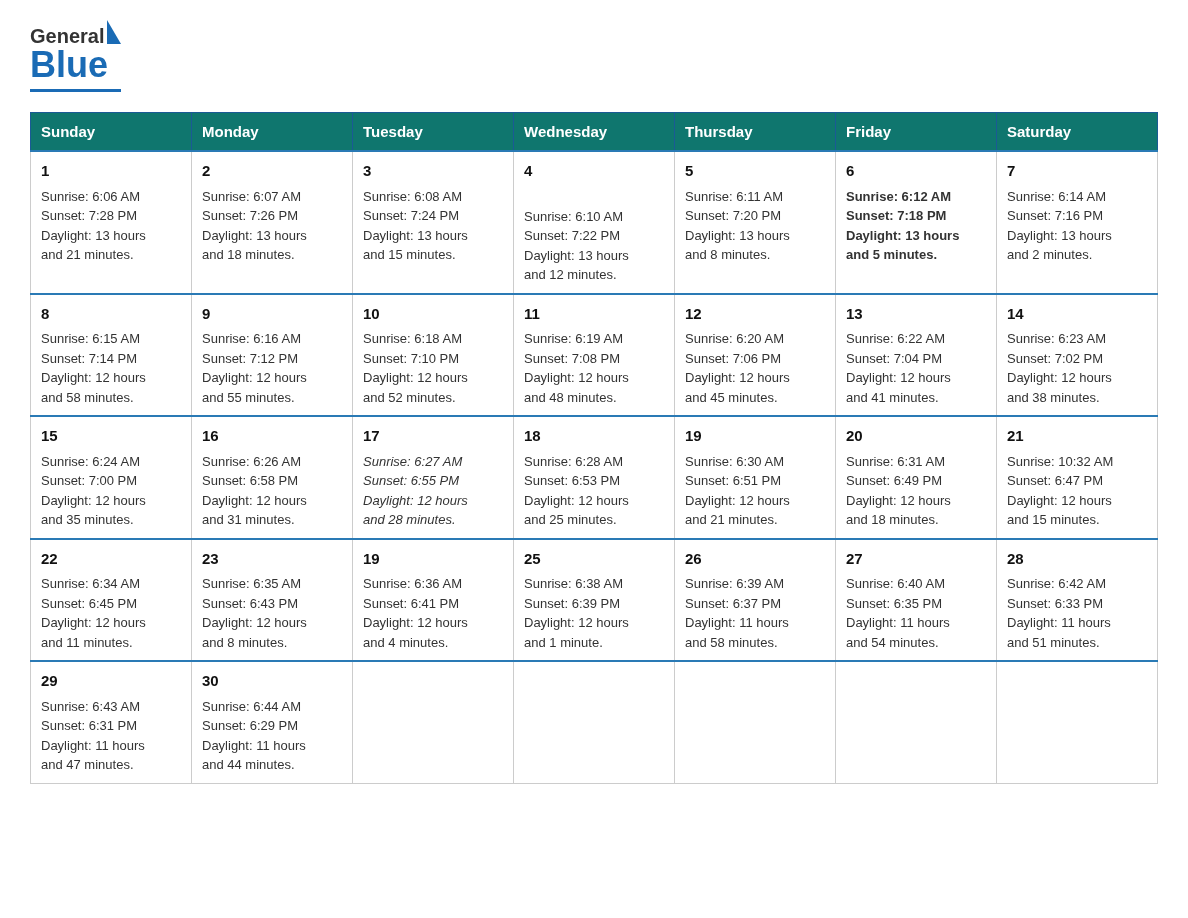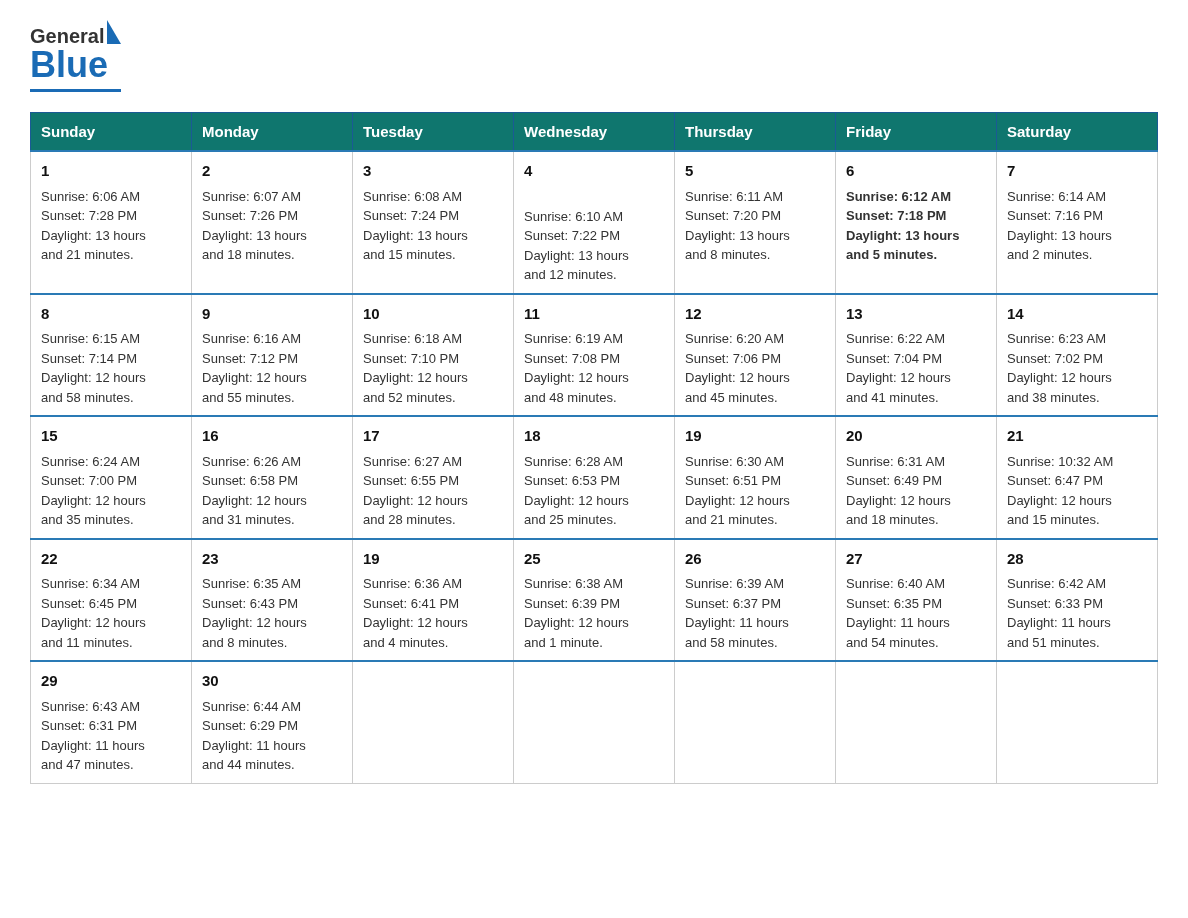--- a/index.html
+++ b/index.html
@@ -216,21 +216,21 @@
         </td>
         <td>
           <span class="day-number">16</span>
           <div class="day-info" style="white-space: pre-line;">Sunrise: 6:26 AM
 Sunset: 6:58 PM
 Daylight: 12 hours
 and 31 minutes.</div>
         </td>
         <td>
           <span class="day-number">17</span>
-          <div class="day-info" style="white-space: pre-line;">Sunrise: 6:27 AM
+          <div class="day-info" style="white-space: pre-line; font-style: italic;">Sunrise: 6:27 AM
 Sunset: 6:55 PM
 Daylight: 12 hours
 and 28 minutes.</div>
         </td>
         <td>
           <span class="day-number">18</span>
           <div class="day-info" style="white-space: pre-line;">Sunrise: 6:28 AM
 Sunset: 6:53 PM
 Daylight: 12 hours
 and 25 minutes.</div>

